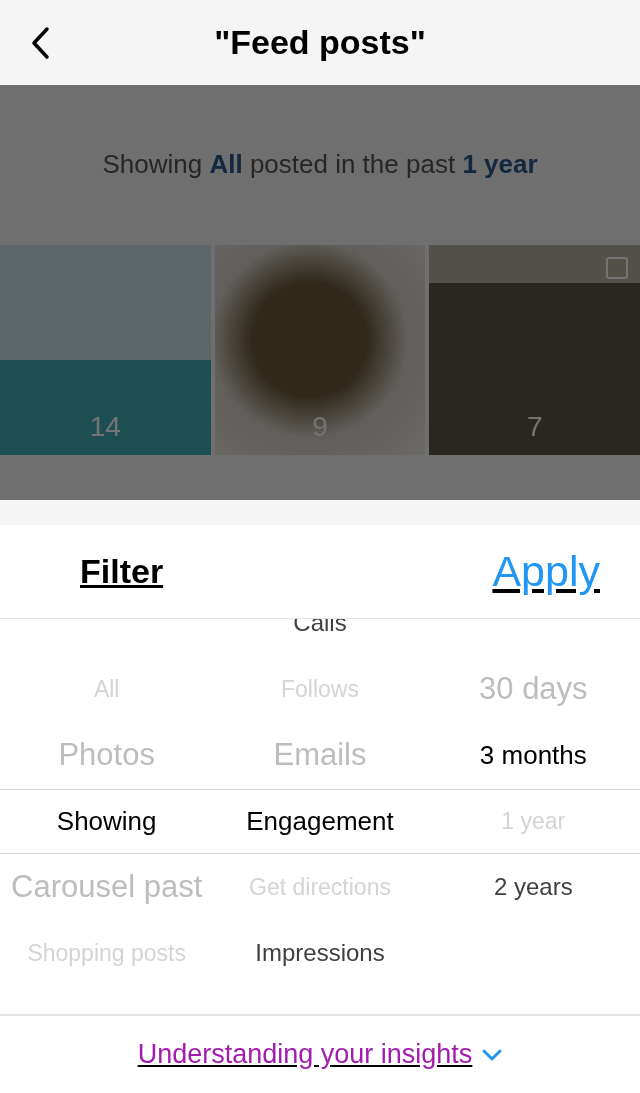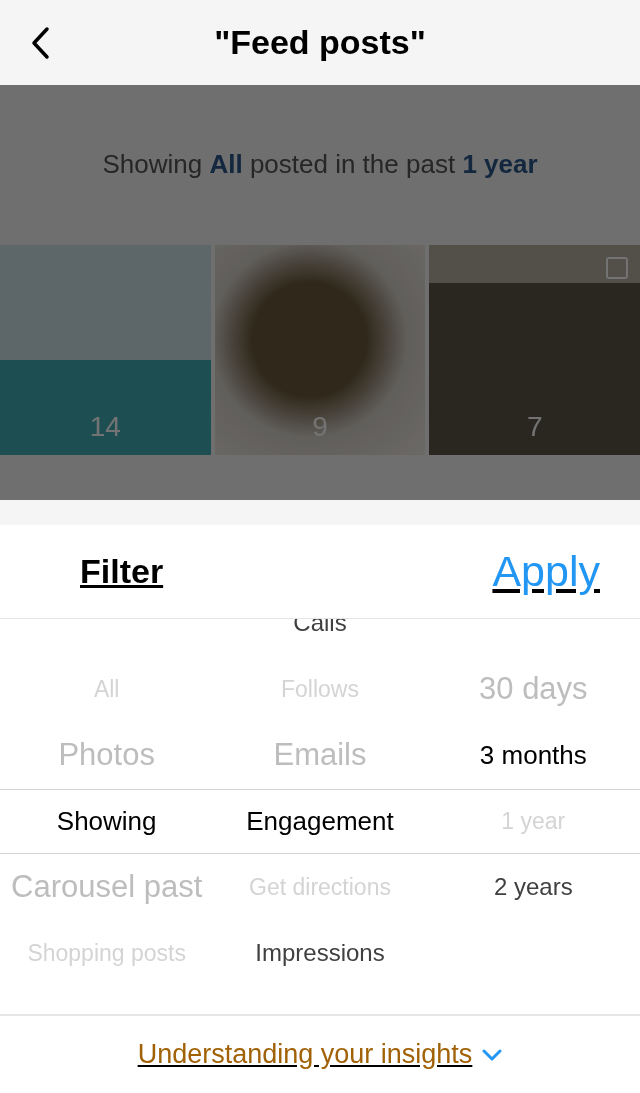--- a/index.html
+++ b/index.html
@@ -28,21 +28,21 @@
     .picker-col { flex: 1; position: relative; overflow: hidden; }
     .picker-col .track { position: absolute; left: 0; right: 0; display: flex; flex-direction: column; align-items: center; }
     .picker-col .item { height: 66px; display: flex; align-items: center; justify-content: center; font-size: 26px; color: #c7c7c7; white-space: nowrap; }
     .selection-line-top { position: absolute; left: 0; right: 0; height: 1px; background: #d5d5d5; top: 170px; }
     .selection-line-bottom { position: absolute; left: 0; right: 0; height: 1px; background: #d5d5d5; top: 234px; }
     .picker-col .item.selected { color: #000; font-weight: 400; }
     .picker-col .item.faded-1 { color: #bdbdbd; font-size: 31px; }
     .picker-col .item.faded-2 { color: #d4d4d4; font-size: 23px; }
     .picker-col .item.faded-3 { color: #404040; font-size: 24px; }
     .footer { height: 78px; display: flex; align-items: center; justify-content: center; gap: 10px; border-top: 1px solid #e5e5e5; }
-    .footer-text { font-size: 27px; color: #a16207; }
+    .footer-text { font-size: 27px; color: #a21caf; }
   </style>
 </head>
 <body>
 
 <div class="header">
   <div class="back-chevron">
     <svg width="20" height="34" viewBox="0 0 20 34">
       <polyline points="17,3 4,17 17,31" fill="none" stroke="#000" stroke-width="3.5" stroke-linecap="round" stroke-linejoin="round"></polyline>
     </svg>
   </div>

